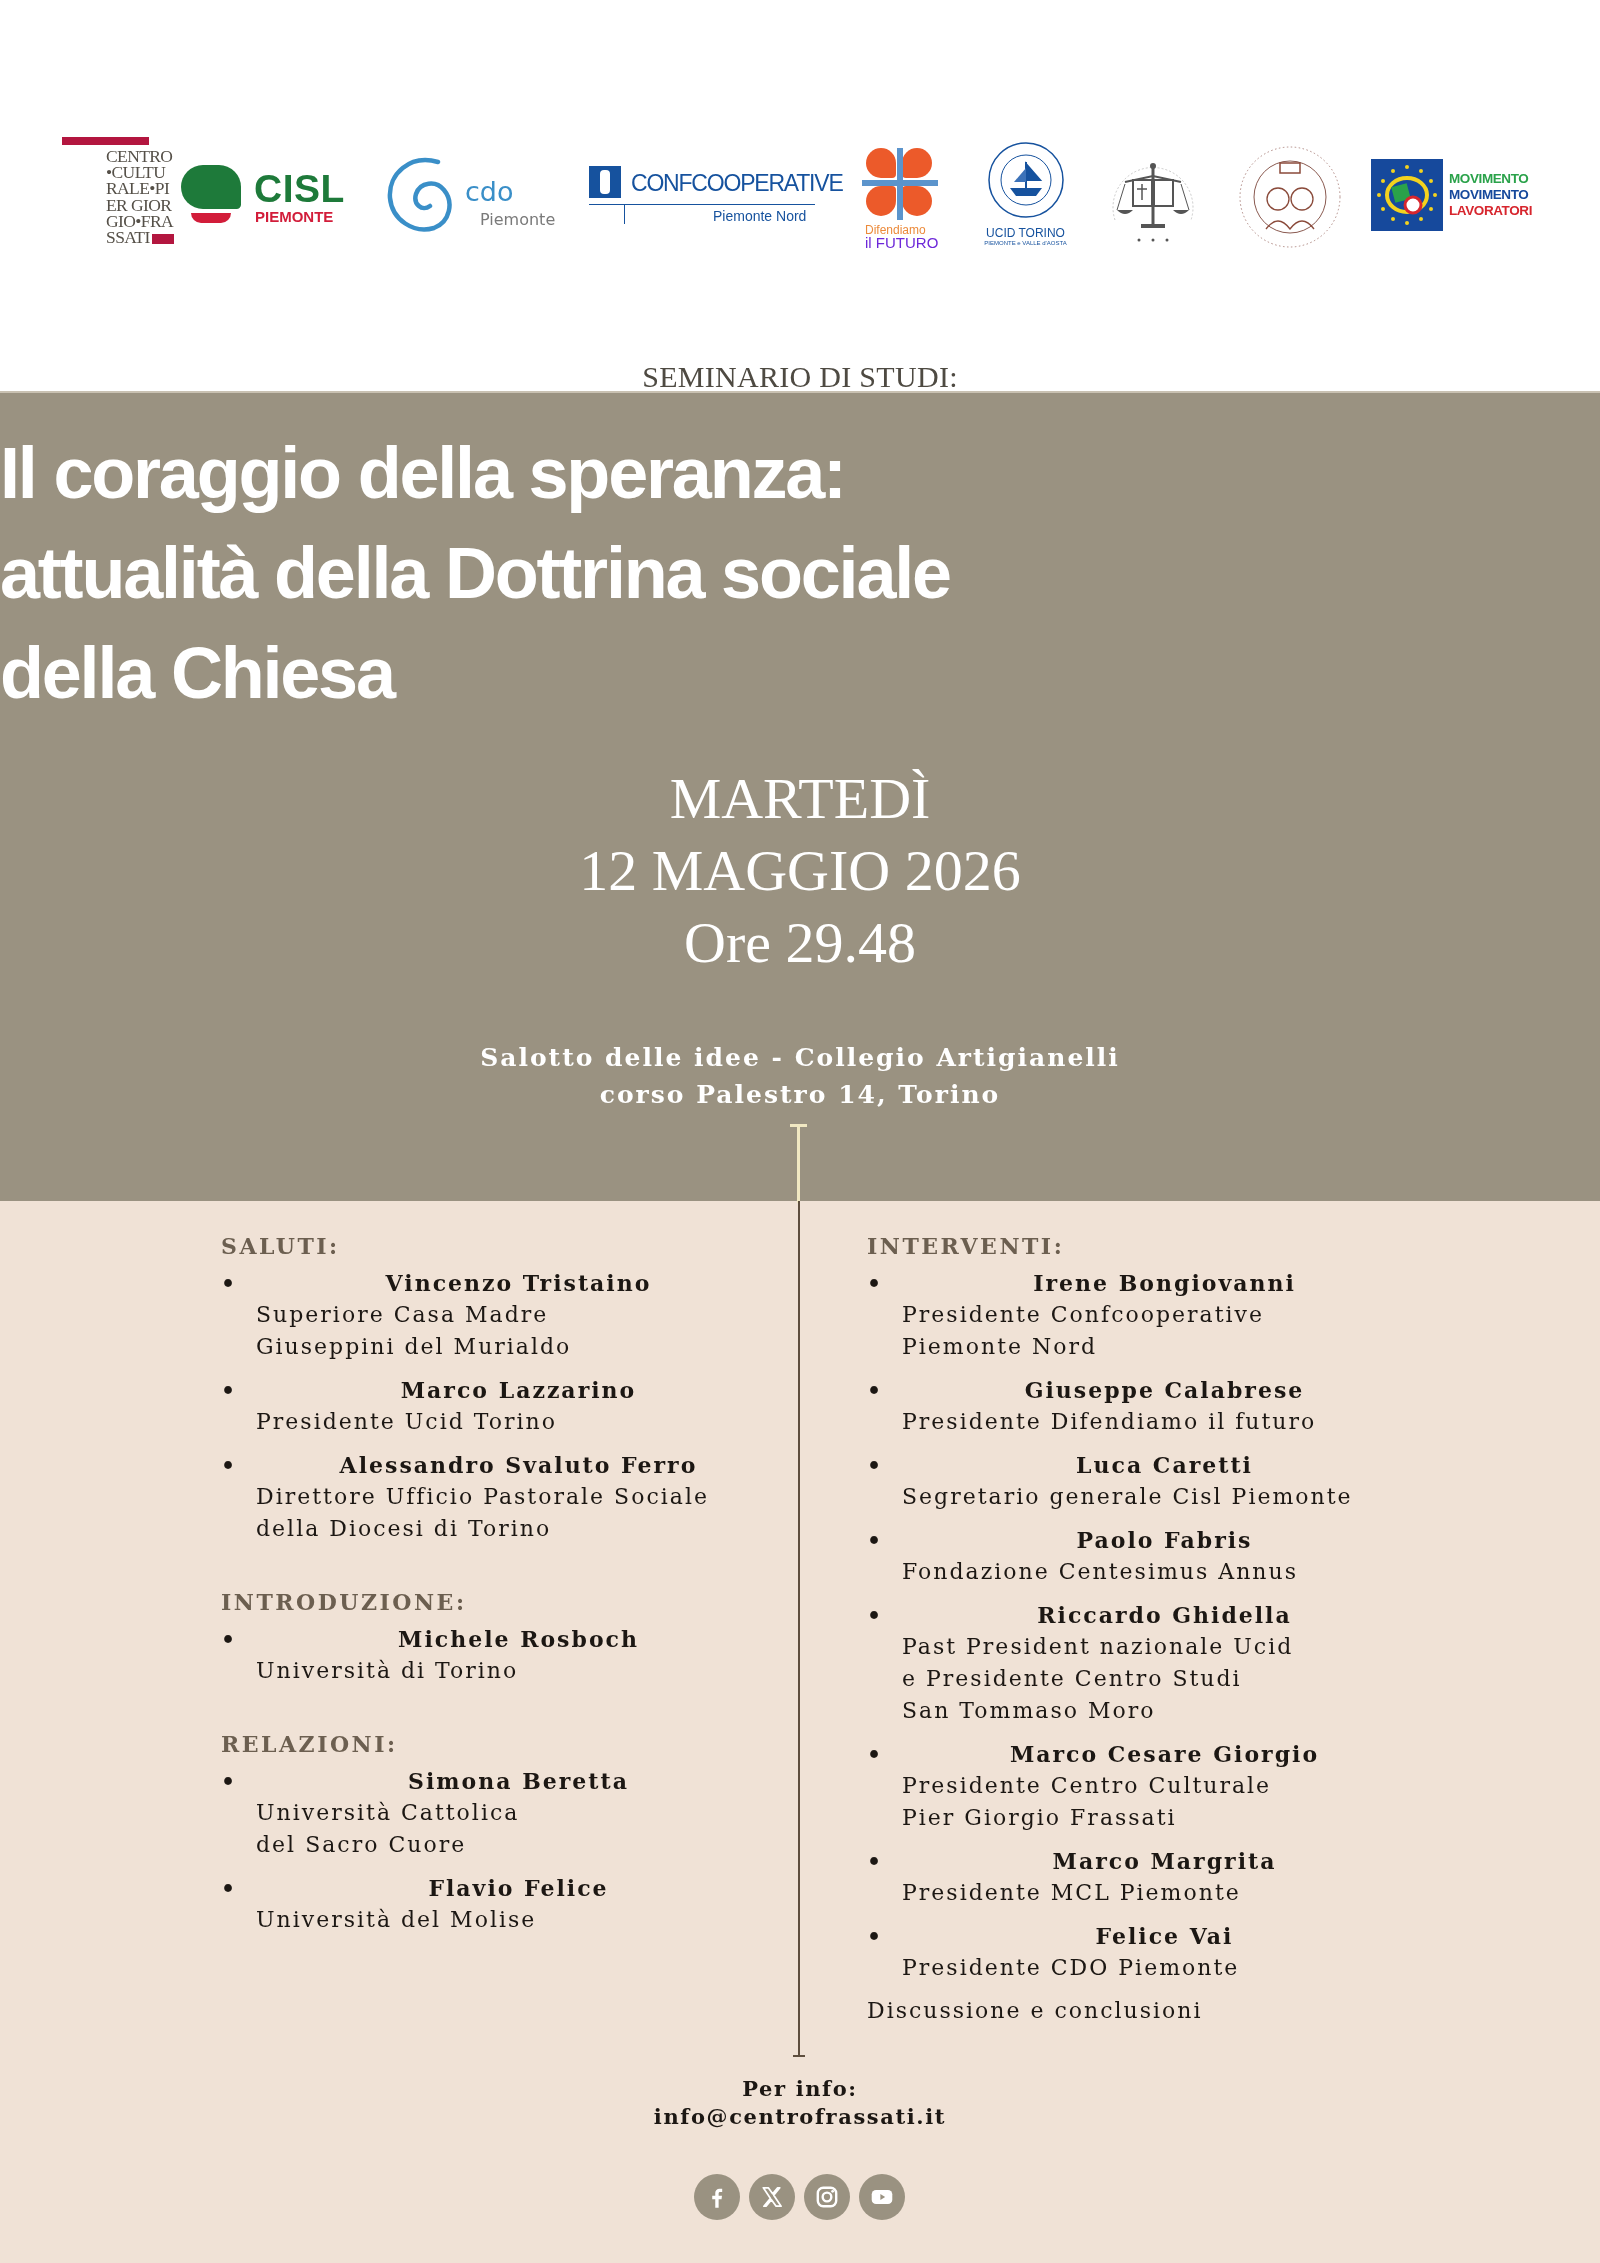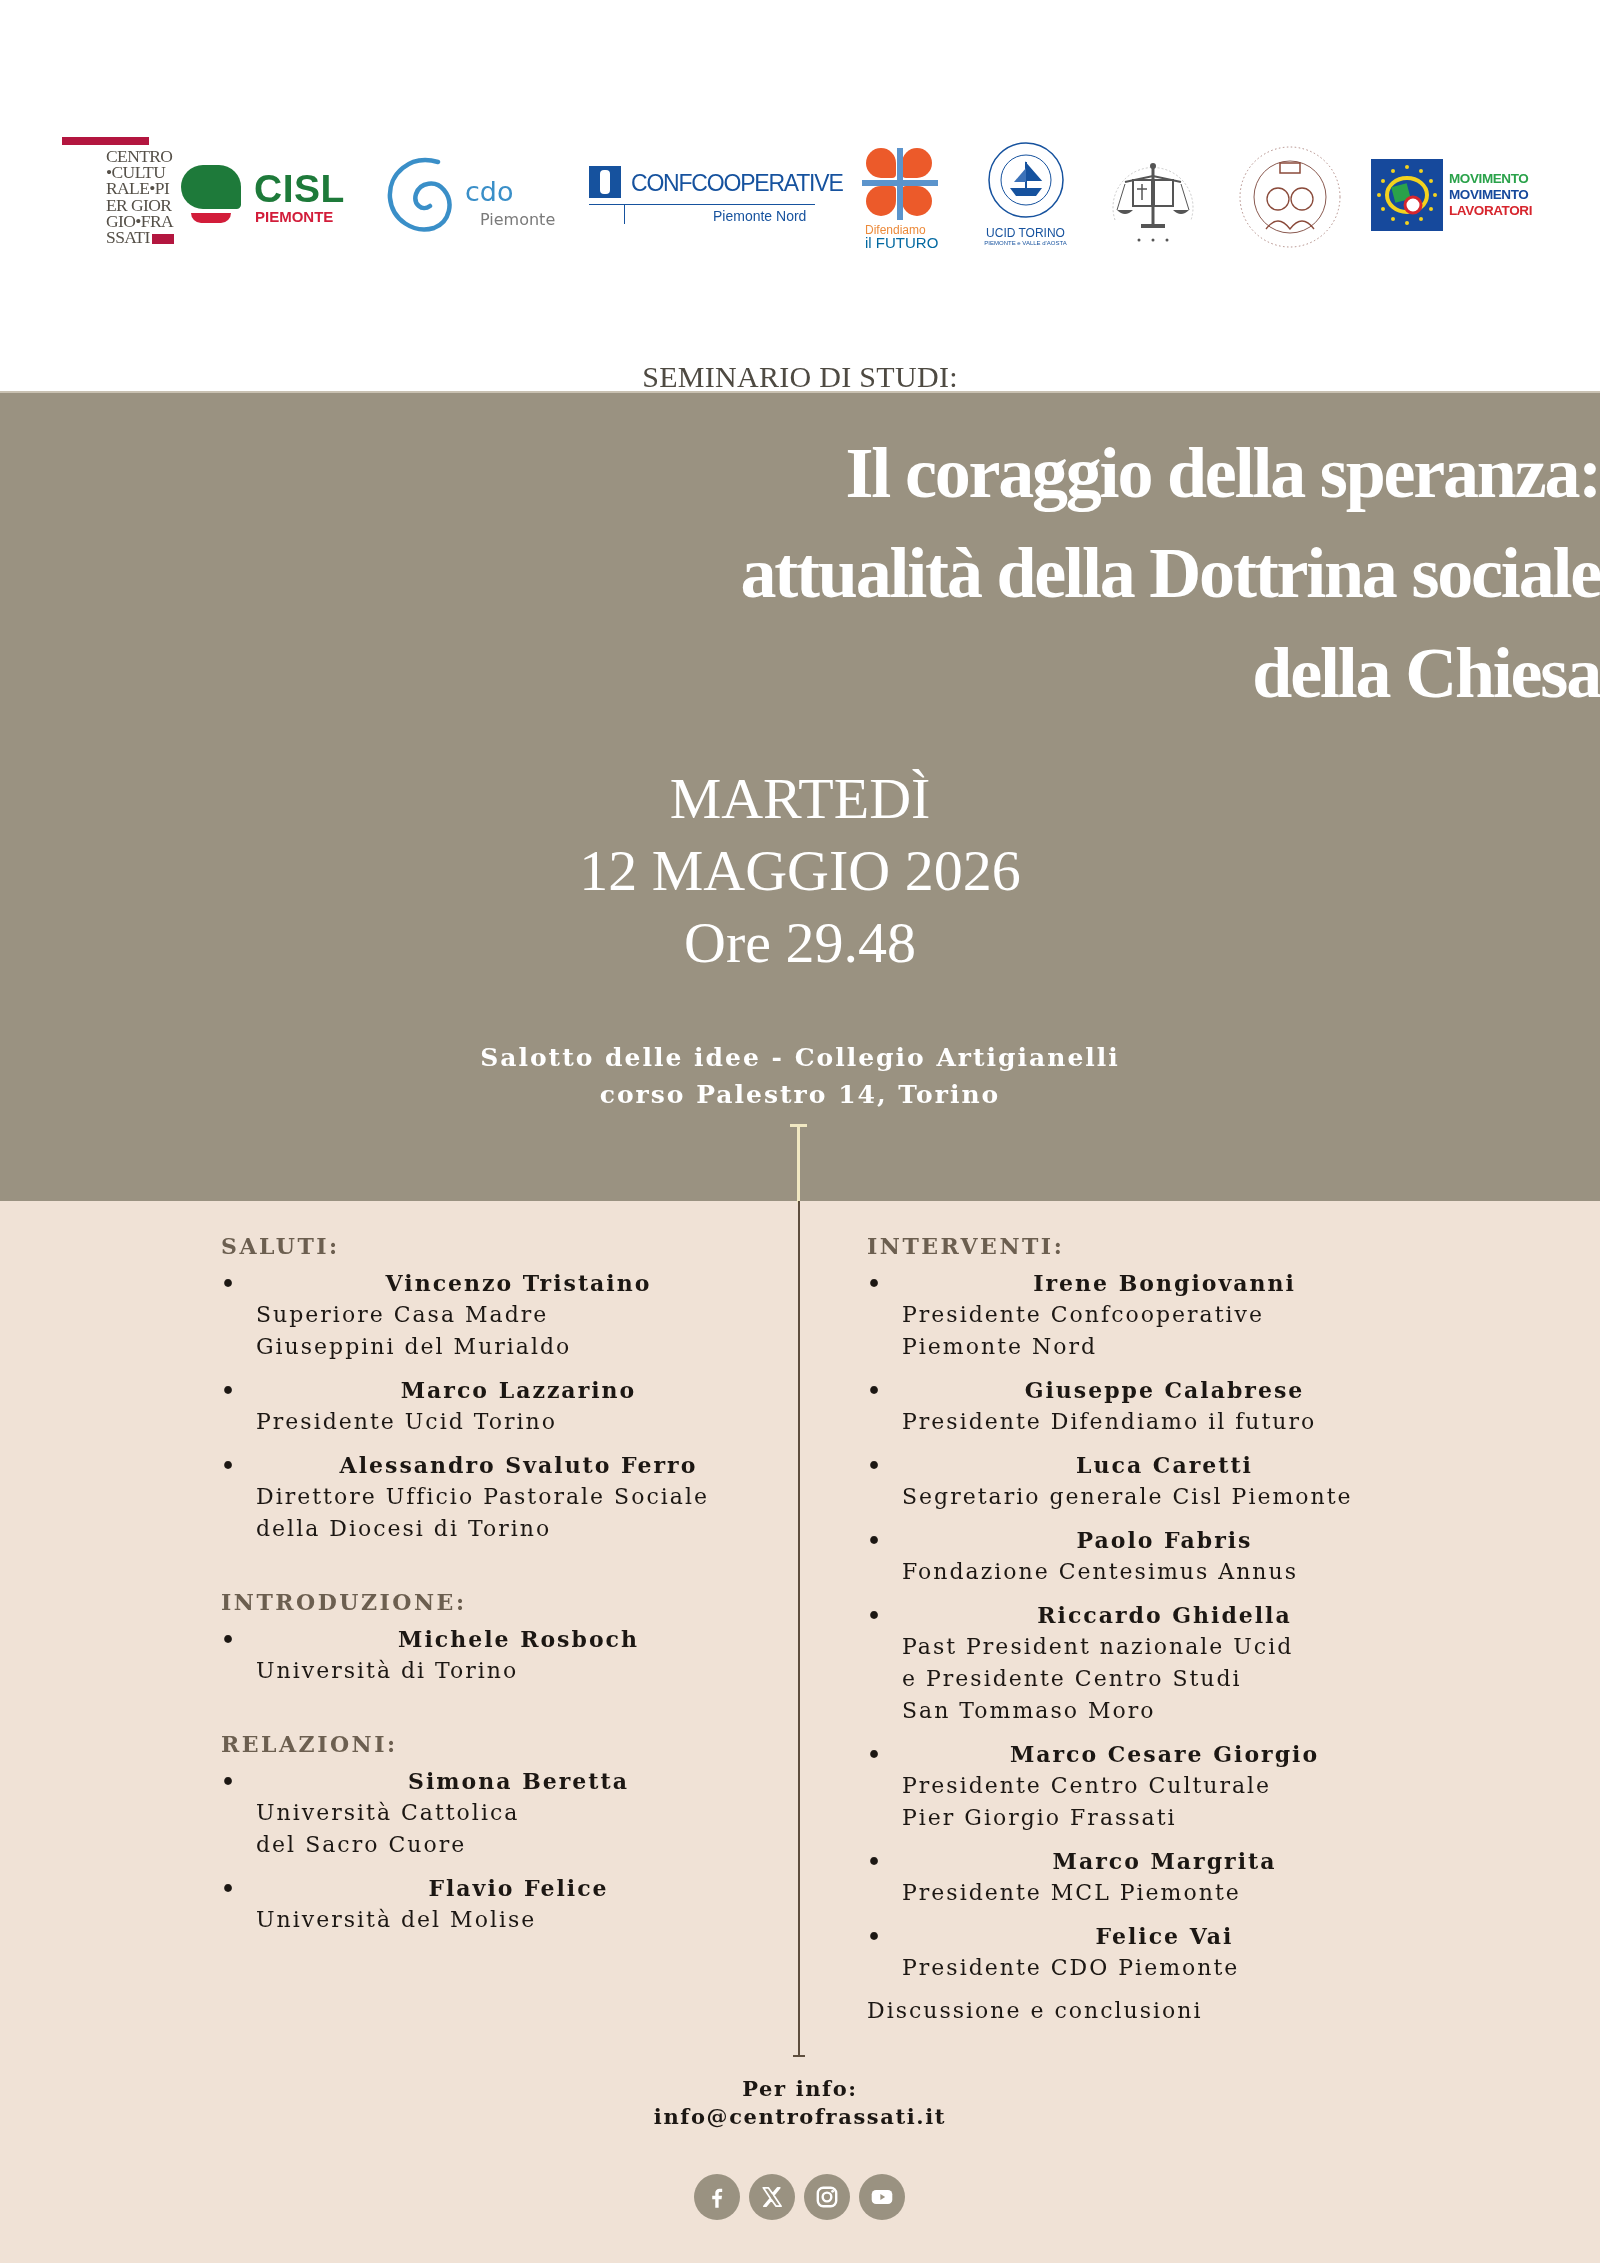--- a/index.html
+++ b/index.html
@@ -41,42 +41,42 @@
   
   .lg-dif { left: 862px; top: 148px; width: 80px; height: 104px; }
   .lg-dif .petal { position: absolute; width: 30px; height: 30px; background: #ec5a2a; }
   .lg-dif .p1 { left: 4px; top: 0; border-radius: 50% 50% 4px 50%; }
   .lg-dif .p2 { left: 40px; top: 0; border-radius: 50% 50% 50% 4px; }
   .lg-dif .p3 { left: 4px; top: 38px; border-radius: 50% 4px 50% 50%; }
   .lg-dif .p4 { left: 40px; top: 38px; border-radius: 4px 50% 50% 50%; }
   .lg-dif .crossv { position: absolute; left: 35px; top: 0; width: 6px; height: 72px; background: #5b94cc; }
   .lg-dif .crossh { position: absolute; left: 0; top: 32px; width: 76px; height: 6px; background: #5b94cc; }
   .lg-dif .t1 { position: absolute; left: 3px; top: 75px; font-family: "Liberation Sans", sans-serif; font-size: 12px; color: #ec8a3a; }
-  .lg-dif .t2 { position: absolute; left: 3px; top: 86px; font-family: "Liberation Sans", sans-serif; font-size: 15px; color: #0369a1; }
+  .lg-dif .t2 { position: absolute; left: 3px; top: 86px; font-family: "Liberation Sans", sans-serif; font-size: 15px; color: #6d28d9; }
 
   
   .lg-ucid { left: 978px; top: 140px; width: 95px; height: 110px; text-align: center; }
   .lg-ucid .seal { width: 80px; height: 80px; margin: 0 auto; }
   .lg-ucid .name { font-family: "Liberation Sans", sans-serif; font-size: 12px; color: #16529e; margin-top: 2px; }
   .lg-ucid .sub { font-family: "Liberation Sans", sans-serif; font-size: 6px; color: #16529e; }
 
   .lg-moro { left: 1103px; top: 148px; width: 100px; height: 100px; }
   .lg-cent { left: 1236px; top: 143px; width: 108px; height: 108px; }
 
   
   .lg-mcl { left: 1371px; top: 159px; width: 165px; height: 72px; }
   .lg-mcl .box { position: absolute; left: 0; top: 0; width: 72px; height: 72px; background: #16499c; }
   .lg-mcl .t { position: absolute; left: 78px; font-family: "Liberation Sans", sans-serif; font-weight: bold; font-size: 13.5px; letter-spacing: -0.4px; }
 
   
   .seminario { position: absolute; left: 0; top: 360px; width: 1600px; text-align: center; font-family: "Liberation Serif", serif; font-size: 30px; color: #4e4a42; letter-spacing: 0.3px; z-index: 1; }
 
   
   .band { position: absolute; left: 0; top: 391px; width: 1600px; height: 810px; background: #9a9281; border-top: 2px solid #c9c1b2; }
-  .title { position: absolute; left: 0; top: 30px; width: 1600px; text-align: right; color: #ffffff; font-family: Liberation Serif, serif; font-weight: bold; font-size: 72px; line-height: 100px; letter-spacing: -2.2px; }
+  .title { position: absolute; left: 0; top: 30px; width: 1600px; text-align: left; color: #ffffff; font-family: Liberation Sans, sans-serif; font-weight: bold; font-size: 72px; line-height: 100px; letter-spacing: -2.2px; }
   .title-line { display: block; }
   .when { position: absolute; left: 0; top: 370px; width: 1600px; text-align: center; color: #ffffff; font-family: "Liberation Serif", serif; font-size: 58px; line-height: 72px; }
   .when span { display: block; }
   .venue { position: absolute; left: 0; top: 646px; width: 1600px; text-align: center; color: #ffffff; font-family: "DejaVu Serif", serif; font-weight: bold; font-size: 25px; line-height: 37px; letter-spacing: 2px; }
   .venue span { display: block; }
   .divider-top-cap { position: absolute; left: 790px; top: 731px; width: 17px; height: 3px; background: #f1e8c2; }
   .divider-top { position: absolute; left: 797px; top: 731px; width: 3px; height: 79px; background: #f1e8c2; }
 
   
   .divider-bottom { position: absolute; left: 798px; top: 1201px; width: 2px; height: 855px; background: #5e4e3e; }

